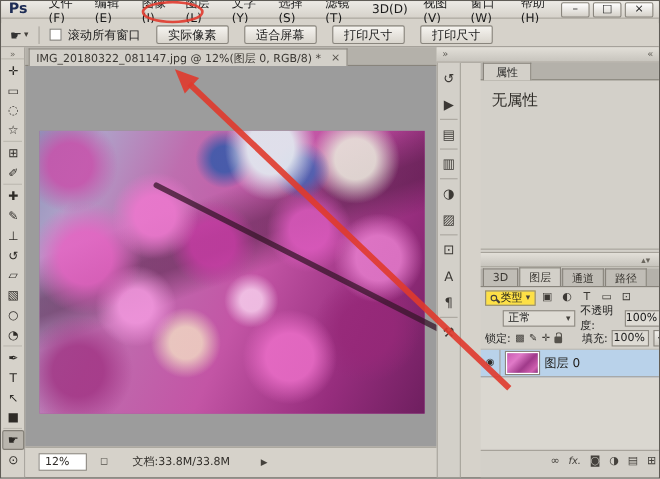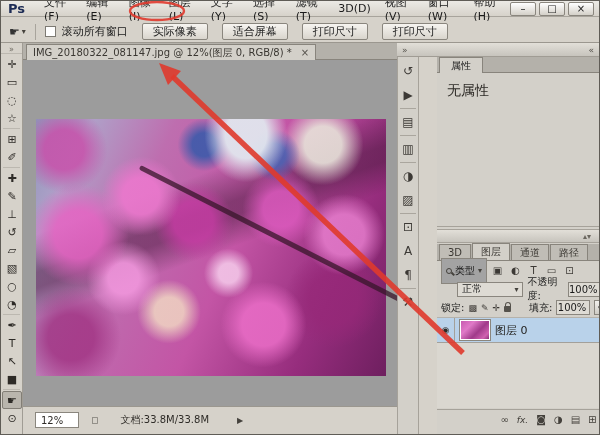--- a/index.html
+++ b/index.html
@@ -98,22 +98,22 @@
     border-bottom:1px solid #a6a29a;display:flex;justify-content:flex-end;align-items:center;
     padding-right:28px;font-size:8px;color:#6b675f;}
   .layers-tabs{position:absolute;top:187px;left:0;right:0;height:17px;background:#b4b1aa;
     border-bottom:1px solid #88847c;display:flex;align-items:flex-end;padding-left:2px;}
   .ltab{height:16px;padding:0 8px;display:flex;align-items:center;font-size:10px;
     background:#c0bdb6;border:1px solid #88847c;border-bottom:none;margin-right:1px;color:#3a3732;}
   .ltab.active{background:#d3d0c9;height:17px;}
   .layers-tabs .panel-menu{top:3px;}
   .filter-row{position:absolute;top:204px;left:0;right:0;height:19px;display:flex;
     align-items:center;gap:3px;padding:0 4px;font-size:10px;}
-  .search-box{height:14px;border:1px solid #8a867e;background:#a3a3a3;display:flex;
-    align-items:center;gap:3px;padding:12px 4px;}
+  .search-box{height:14px;border:1px solid #8a867e;background:#fde047;display:flex;
+    align-items:center;gap:3px;padding:0 4px;}
   .search-glyph{width:6px;height:6px;border:1.5px solid #44413c;border-radius:50%;position:relative;}
   .search-glyph::after{content:"";position:absolute;width:4px;height:1.5px;background:#44413c;
     transform:rotate(45deg);right:-4px;bottom:-2px;}
   .mini-icon{width:15px;height:14px;border:1px solid transparent;display:flex;align-items:center;
     justify-content:center;font-size:10px;color:#3c3935;}
   .caret{font-size:8px;color:#44413c;}
   .filter-toggle{margin-left:auto;width:8px;height:13px;border:1px solid #8a867e;
     background:linear-gradient(#eceae5,#c7c4bd);}
   .blend-row{position:absolute;top:223px;left:0;right:0;height:18px;display:flex;
     align-items:center;gap:4px;padding:0 4px;font-size:10px;}

